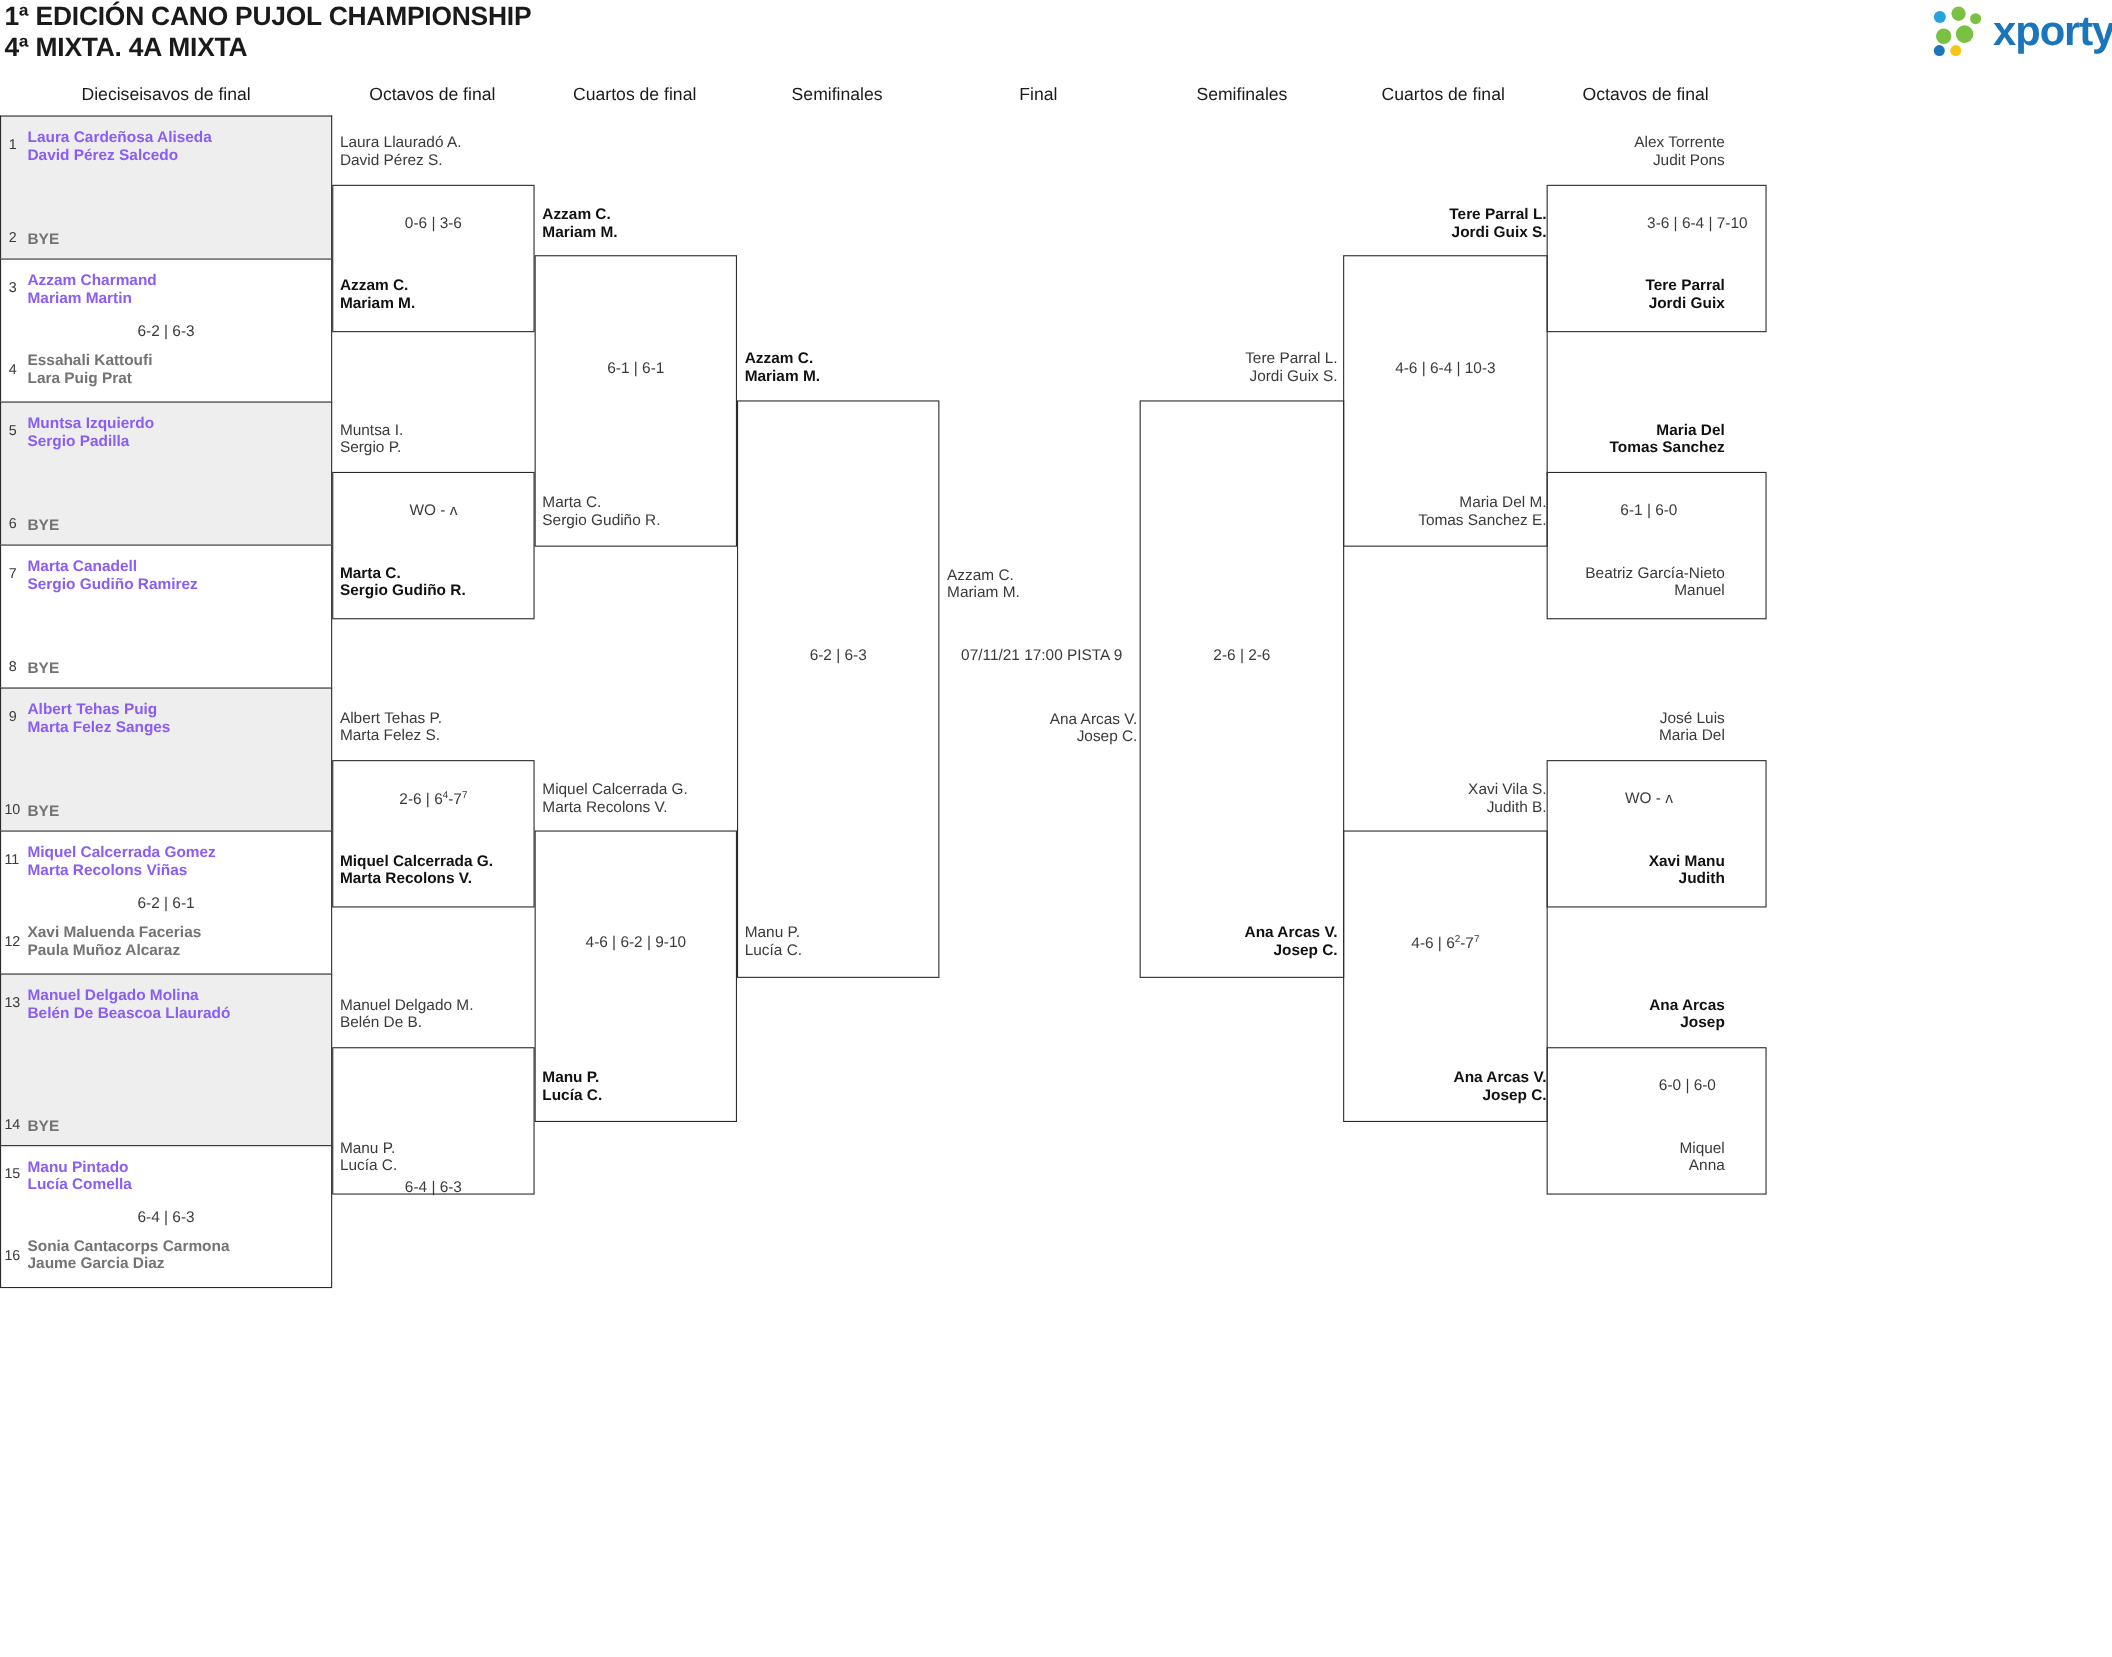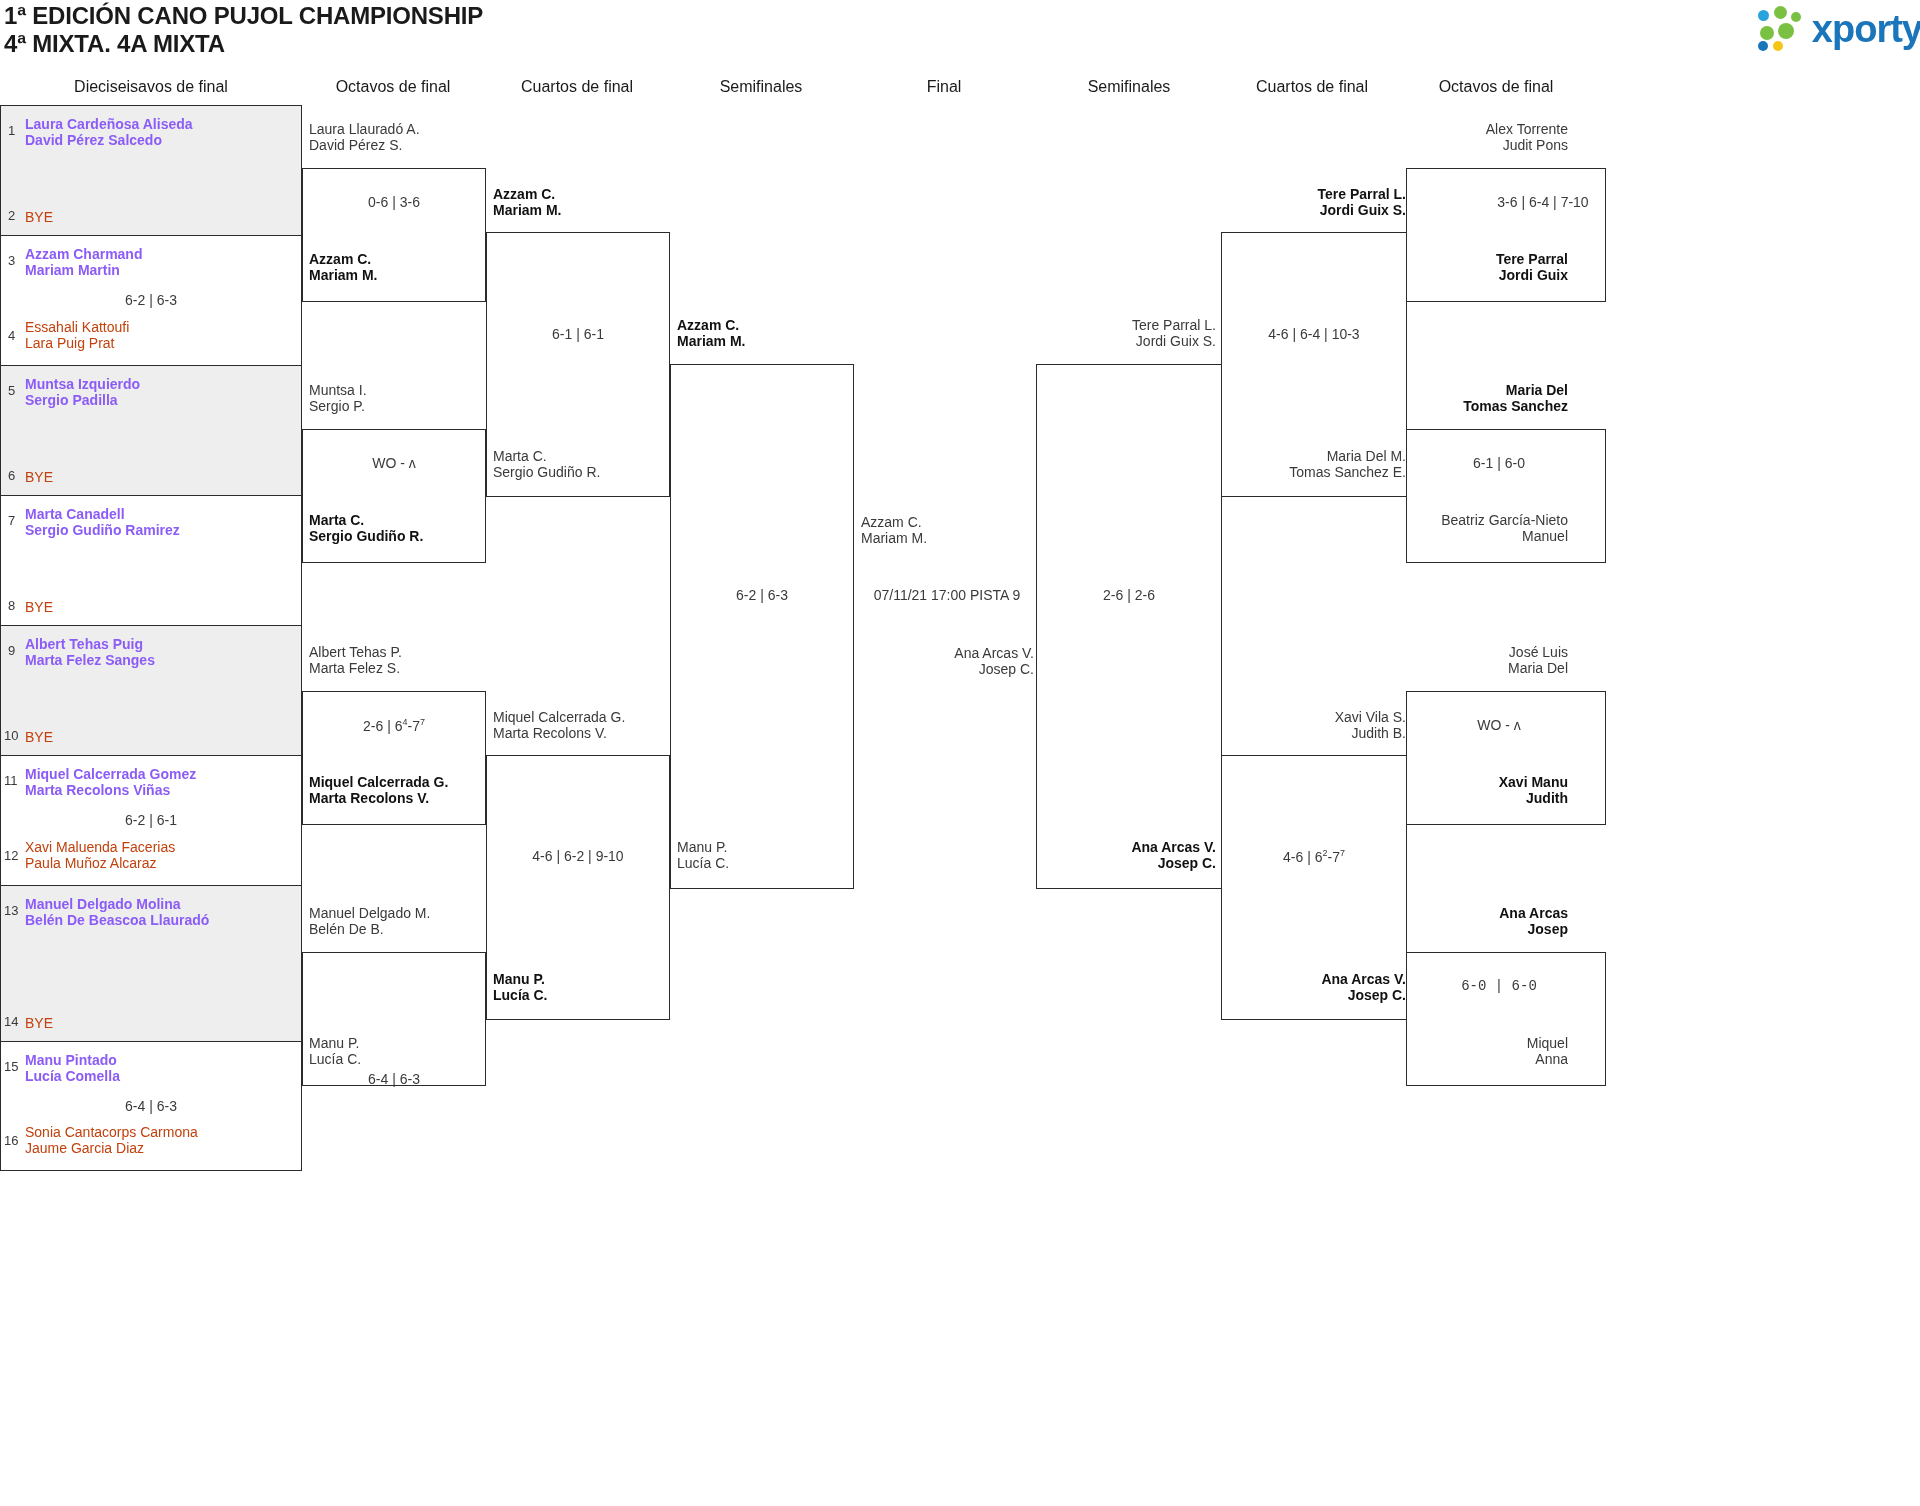--- a/index.html
+++ b/index.html
@@ -21,21 +21,21 @@
 
   
   .seedcol { position:absolute; left:0; top:105px; width:302px; }
   .seedbox { position:relative; width:302px; border:1px solid #2b2b2b; border-bottom:none; }
   .seedbox:last-child { border-bottom:1px solid #2b2b2b; }
   .seedbox.shade { background:#eeeeee; }
   .seedbox.plain { background:#ffffff; }
   .s-num { position:absolute; left:7px; font-size:13px; color:#3a3a3a; }
   .s-team { position:absolute; left:24px; font-size:14px; line-height:16px; white-space:nowrap; }
   .s-team.win { font-weight:700; color:#8b5cf6; }
-  .s-team.lose { font-weight:400; color:#c2410c; }
+  .s-team.lose { font-weight:700; color:#737373; }
   .s-top { top:10px; }
   .s-topnum { top:17px; }
   .s-bot { bottom:10px; }
   .s-botnum { bottom:12px; }
   .s-score { position:absolute; left:0; width:100%; text-align:center; font-size:14px; color:#3a3a3a; }
 
   
   .bx { position:absolute; border:1px solid #2b2b2b; background:transparent; }
   .lbl { position:absolute; font-size:14px; line-height:16px; white-space:nowrap; }
   .lbl.win  { font-weight:700; color:#111; }
@@ -328,17 +328,17 @@
 <div class="lbl win r" style="left:1414px; top:774px; width:154px;">
   <span>Xavi Manu</span><br>
   <span>Judith</span>
 </div>
 
 <div class="lbl win r" style="left:1414px; top:905px; width:154px;">
   <span>Ana Arcas</span><br>
   <span>Josep</span>
 </div>
 <div class="bx" style="left:1406px; top:952px; width:200px; height:134px;"></div>
-<div class="score" style="left:1406px; top:978px; width:186px;font-family:Liberation Mono, monospace;">6-0 | 6-0</div>
+<div class="score" style="left:1441px; top:978px; width:186px;">6-0 | 6-0</div>
 <div class="lbl lose r" style="left:1414px; top:1035px; width:154px;">
   <span>Miquel</span><br>
   <span>Anna</span>
 </div>
 
 </body></html>

